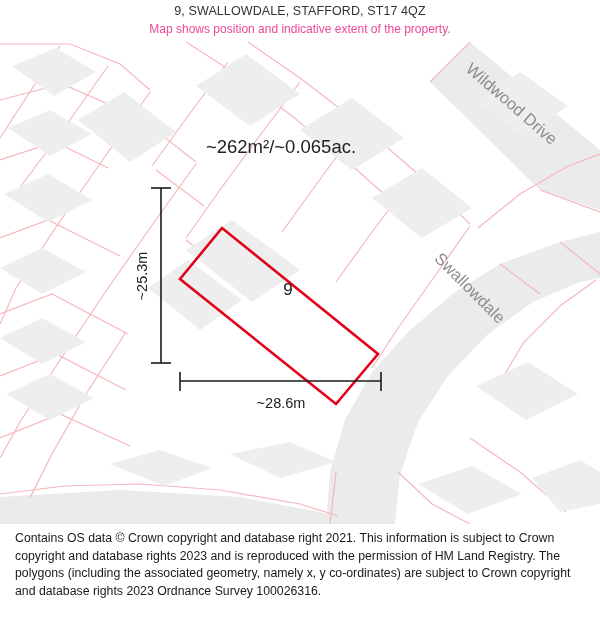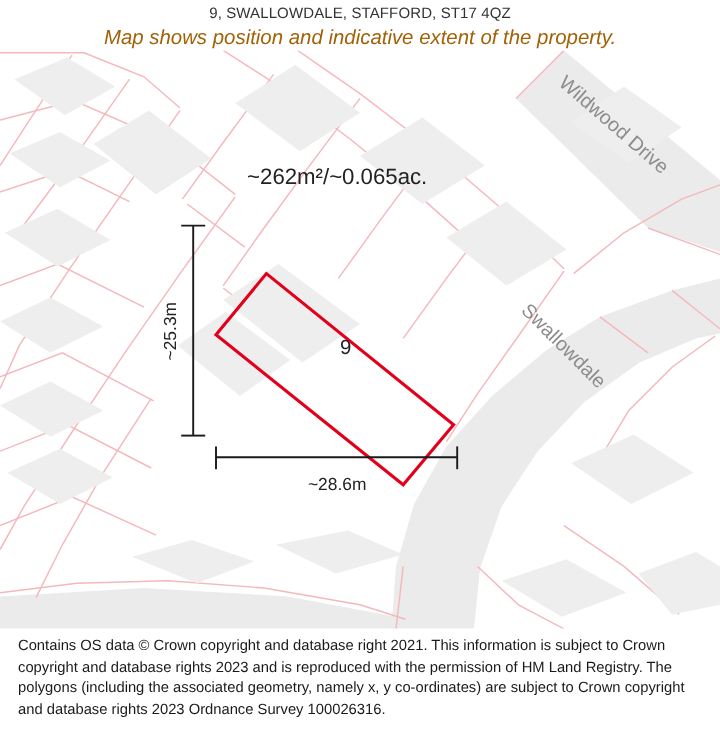--- a/index.html
+++ b/index.html
@@ -28,24 +28,23 @@
     height: 42px;
     text-align: center;
   }
   .header .title {
     font-size: 12.5px;
     color: #333333;
     margin-top: 4px;
     letter-spacing: 0.1px;
   }
   .header .subtitle {
-    font-size: 17px;
-    color: #a16207;
+    font-size: 12px;
+    color: #ec4899;
     margin-top: 4px;
-    font-style: italic;
   }
   
   .map {
     position: absolute;
     top: 42px;
     left: 0;
     width: 600px;
     height: 482px;
     background: #ffffff;
     overflow: hidden;

